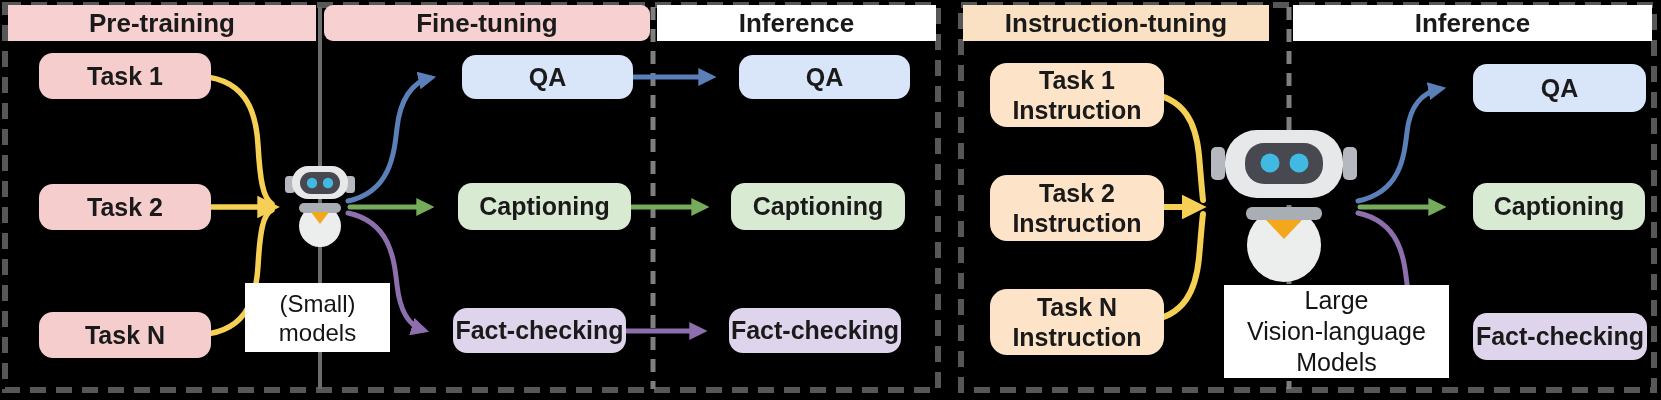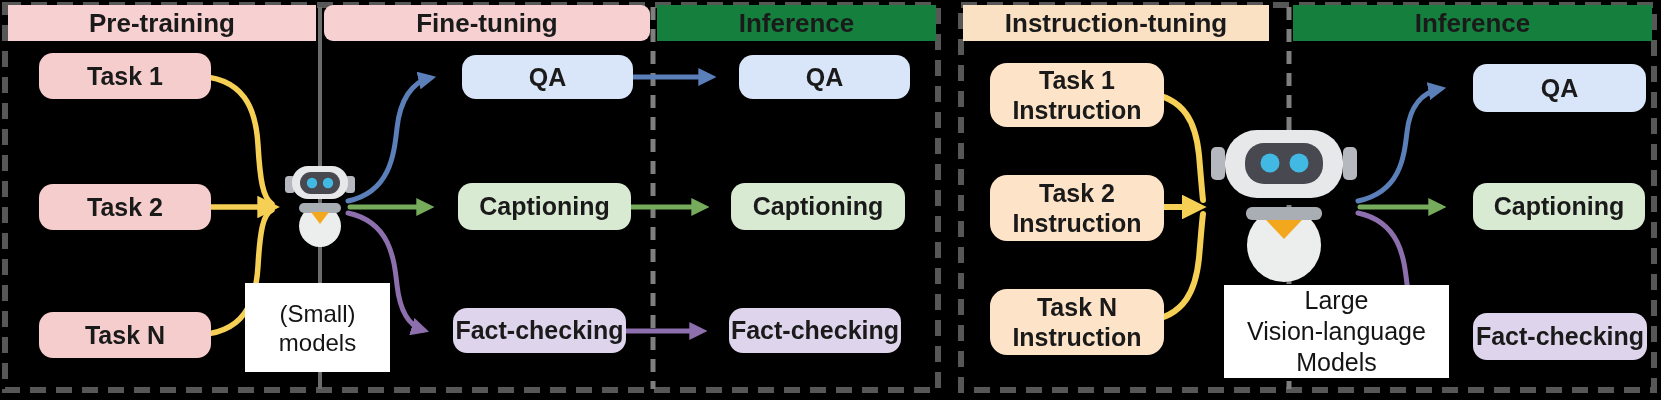--- a/index.html
+++ b/index.html
@@ -2,21 +2,21 @@
 <html><head>
 <meta charset="utf-8">
 <style>
   html,body{margin:0;padding:0;background:#000;}
   #stage{position:relative;width:1661px;height:400px;background:#000;overflow:hidden;
          font-family:Liberation Sans, sans-serif;}
   .hdr{position:absolute;top:5px;height:36px;display:flex;align-items:center;justify-content:center;
        font-weight:700;font-size:26px;color:#1a1a1a;}
   .hdr-pink{background:#f7d1d1;}
   .hdr-peach{background:#fbe1c3;}
-  .hdr-gray{background:#15803d;}
+  .hdr-gray{background:#ffffff;}
   .box{position:absolute;display:flex;align-items:center;justify-content:center;
        font-weight:700;font-size:25px;color:#1a1a1a;border-radius:14px;text-align:center;margin-left:20px;}
   .box-pink{background:#f6cdcd;}
   .box-blue{background:#d9e5f8;}
   .box-green{background:#d9ead3;}
   .box-purple{background:#ded4eb;}
   .box-peach{background:#fde4c9;border-radius:17px;flex-direction:column;line-height:30px;}
   .caption{position:absolute;background:#ffffff;color:#141414;display:flex;flex-direction:column;
            align-items:center;justify-content:center;text-align:center;font-weight:400;}
   .caption-small{font-size:24px;line-height:29px;}
@@ -109,21 +109,21 @@
   <div class="box box-pink" style="left:19px;top:312px;width:172px;height:46px;">Task N</div>
 
   <div class="box box-blue" style="left:442px;top:55px;width:171px;height:44px;">QA</div>
   <div class="box box-green" style="left:438px;top:183px;width:173px;height:47px;">Captioning</div>
   <div class="box box-purple" style="left:433px;top:308px;width:173px;height:45px;">Fact-checking</div>
 
   <div class="box box-blue" style="left:719px;top:55px;width:171px;height:44px;">QA</div>
   <div class="box box-green" style="left:711px;top:183px;width:174px;height:47px;">Captioning</div>
   <div class="box box-purple" style="left:709px;top:308px;width:172px;height:45px;">Fact-checking</div>
 
-  <div class="caption caption-small" style="left:245px;top:283px;width:145px;height:89px;">
+  <div class="caption caption-small" style="left:245px;top:283px;width:145px;height:69px;">
     <span>(Small)</span>
     <span>models</span>
   </div>
 
   <div class="hdr hdr-peach" style="left:963px;width:306px;">Instruction-tuning</div>
   <div class="hdr hdr-gray" style="left:1293px;width:359px;">Inference</div>
 
   <div class="box box-peach" style="left:970px;top:63px;width:174px;height:64px;">
     <span>Task 1</span>
     <span>Instruction</span>

